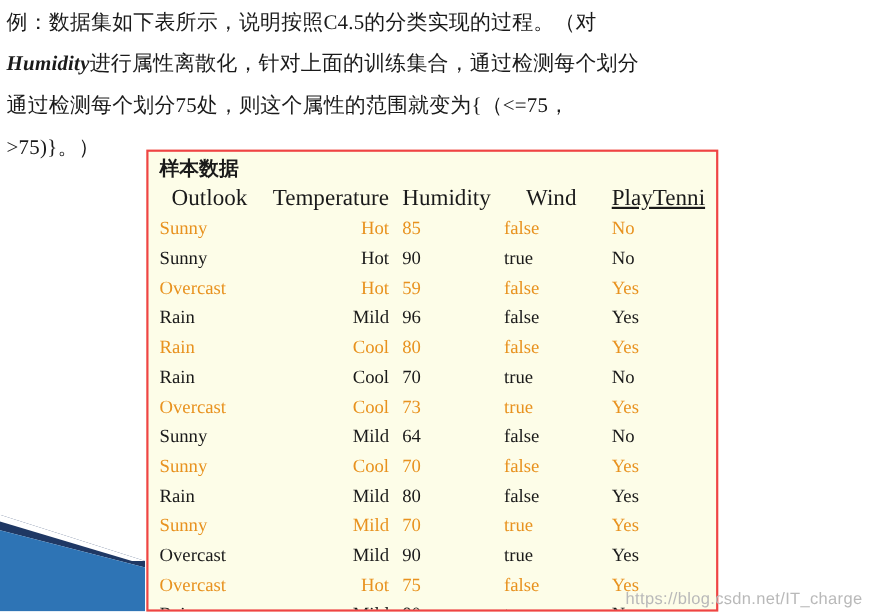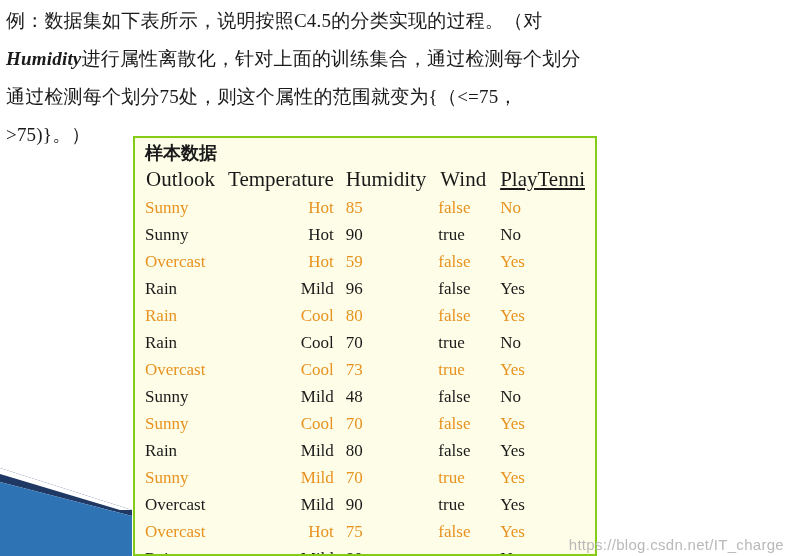--- a/index.html
+++ b/index.html
@@ -32,24 +32,24 @@
   }
   #problem-text .bold {
     font-weight: normal;
   }
 
   
   #data-panel {
     position: absolute;
     left: 133px;
     top: 136px;
-    width: 464px;
+    width: 520px;
     height: 420px;
     background: #fdfde8;
-    border: 2px solid #84cc16;
+    border: 2px solid #ef4444;
     box-sizing: border-box;
     overflow: hidden;
   }
   #panel-title {
     font-size: 18px;
     font-weight: bold;
     color: #1a1a1a;
     padding: 3px 0 1px 10px;
     font-family: "Liberation Serif", serif;
   }
@@ -181,21 +181,21 @@
         <tr class="hl">
           <td class="c-outlook">Overcast</td>
           <td class="c-temp">Cool</td>
           <td class="c-hum">73</td>
           <td class="c-wind">true</td>
           <td class="c-play">Yes</td>
         </tr>
         <tr>
           <td class="c-outlook">Sunny</td>
           <td class="c-temp">Mild</td>
-          <td class="c-hum">48</td>
+          <td class="c-hum">64</td>
           <td class="c-wind">false</td>
           <td class="c-play">No</td>
         </tr>
         <tr class="hl">
           <td class="c-outlook">Sunny</td>
           <td class="c-temp">Cool</td>
           <td class="c-hum">70</td>
           <td class="c-wind">false</td>
           <td class="c-play">Yes</td>
         </tr>

